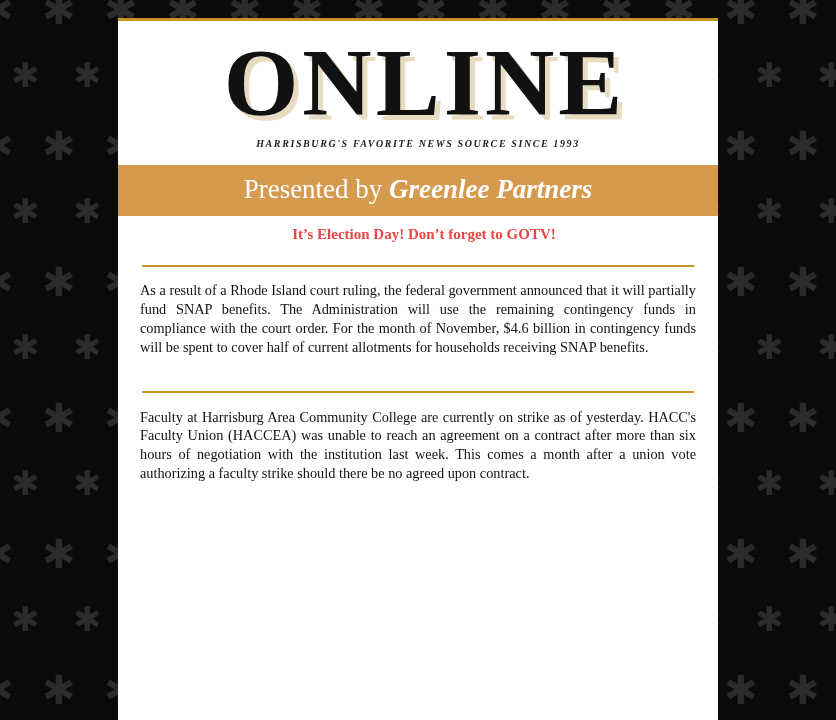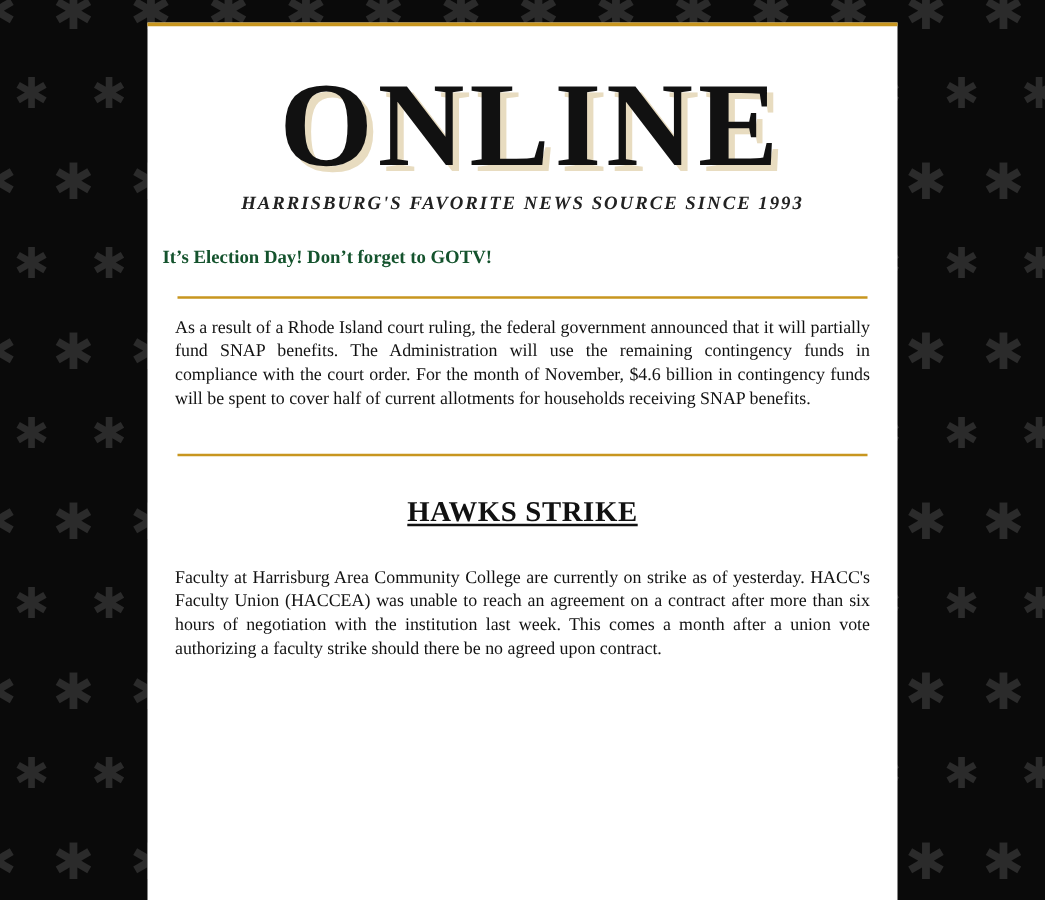--- a/index.html
+++ b/index.html
@@ -62,27 +62,27 @@
     color: #111;
     padding-left: 11px;
   }
   .masthead-title {
     font-family: "Liberation Serif", serif;
     font-weight: 700;
     font-size: 96px;
     line-height: 0.95;
     letter-spacing: 4px;
     color: #111;
-    margin: 19px 0 2px 0;
+    margin: 2px 0 2px 0;
     text-shadow: 5px 5px 0 #e8dcc0;
     padding-left: 14px;
   }
   .masthead-tagline {
     font-family: "Liberation Serif", serif;
-    font-size: 15px;
+    font-size: 10px;
     letter-spacing: 1.6px;
     font-style: italic;
     font-weight: 700;
     color: #222;
     margin-top: 10px;
     margin-bottom: 10px;
   }
 
   
   .sponsor-band {
@@ -102,25 +102,25 @@
   .issue-date {
     text-align: center;
     font-family: "DejaVu Sans Mono", monospace;
     font-weight: 700;
     font-size: 24px;
     letter-spacing: 2px;
     color: #111;
     padding: 16px 0 6px 0;
   }
   .issue-notice {
-    text-align: left;
+    text-align: center;
     font-family: "Liberation Serif", serif;
     font-weight: 700;
     font-size: 15px;
-    color: #14532d;
+    color: #ef4444;
     padding: 10px 0 18px 12px;
   }
 
   
   .article {
     padding: 0 22px 6px 22px;
   }
   .article-headline {
     text-align: center;
     font-family: "Liberation Serif", serif;
@@ -309,29 +309,31 @@
 
 <div id="newsletter">
 
   <div class="rule-gold"></div>
 
   <header class="masthead">
     <div class="masthead-title">ONLINE</div>
     <div class="masthead-tagline">HARRISBURG'S FAVORITE NEWS SOURCE SINCE 1993</div>
   </header>
 
+  <div class="sponsor-band">
+    <span>Presented by </span><span class="sponsor-name">Greenlee Partners</span>
+  </div>
 
   <div class="issue-notice">It’s Election Day! Don’t forget to GOTV!</div>
 
   <div class="section-divider"></div>
 
   <article class="article">
     <p class="article-body">As a result of a Rhode Island court ruling, the federal government announced that it will partially fund SNAP benefits. The Administration will use the remaining contingency funds in compliance with the court order. For the month of November, $4.6 billion in contingency funds will be spent to cover half of current allotments for households receiving SNAP benefits.</p>
   </article>
 
   <div class="section-divider"></div>
 
   <article class="article">
-    <h2 class="article-headline">HAWKS STRIKE</h2>
     <p class="article-body">Faculty at Harrisburg Area Community College are currently on strike as of yesterday. HACC's Faculty Union (HACCEA) was unable to reach an agreement on a contract after more than six hours of negotiation with the institution last week. This comes a month after a union vote authorizing a faculty strike should there be no agreed upon contract.</p>
   </article>
 
 </div>
 
 </body></html>

